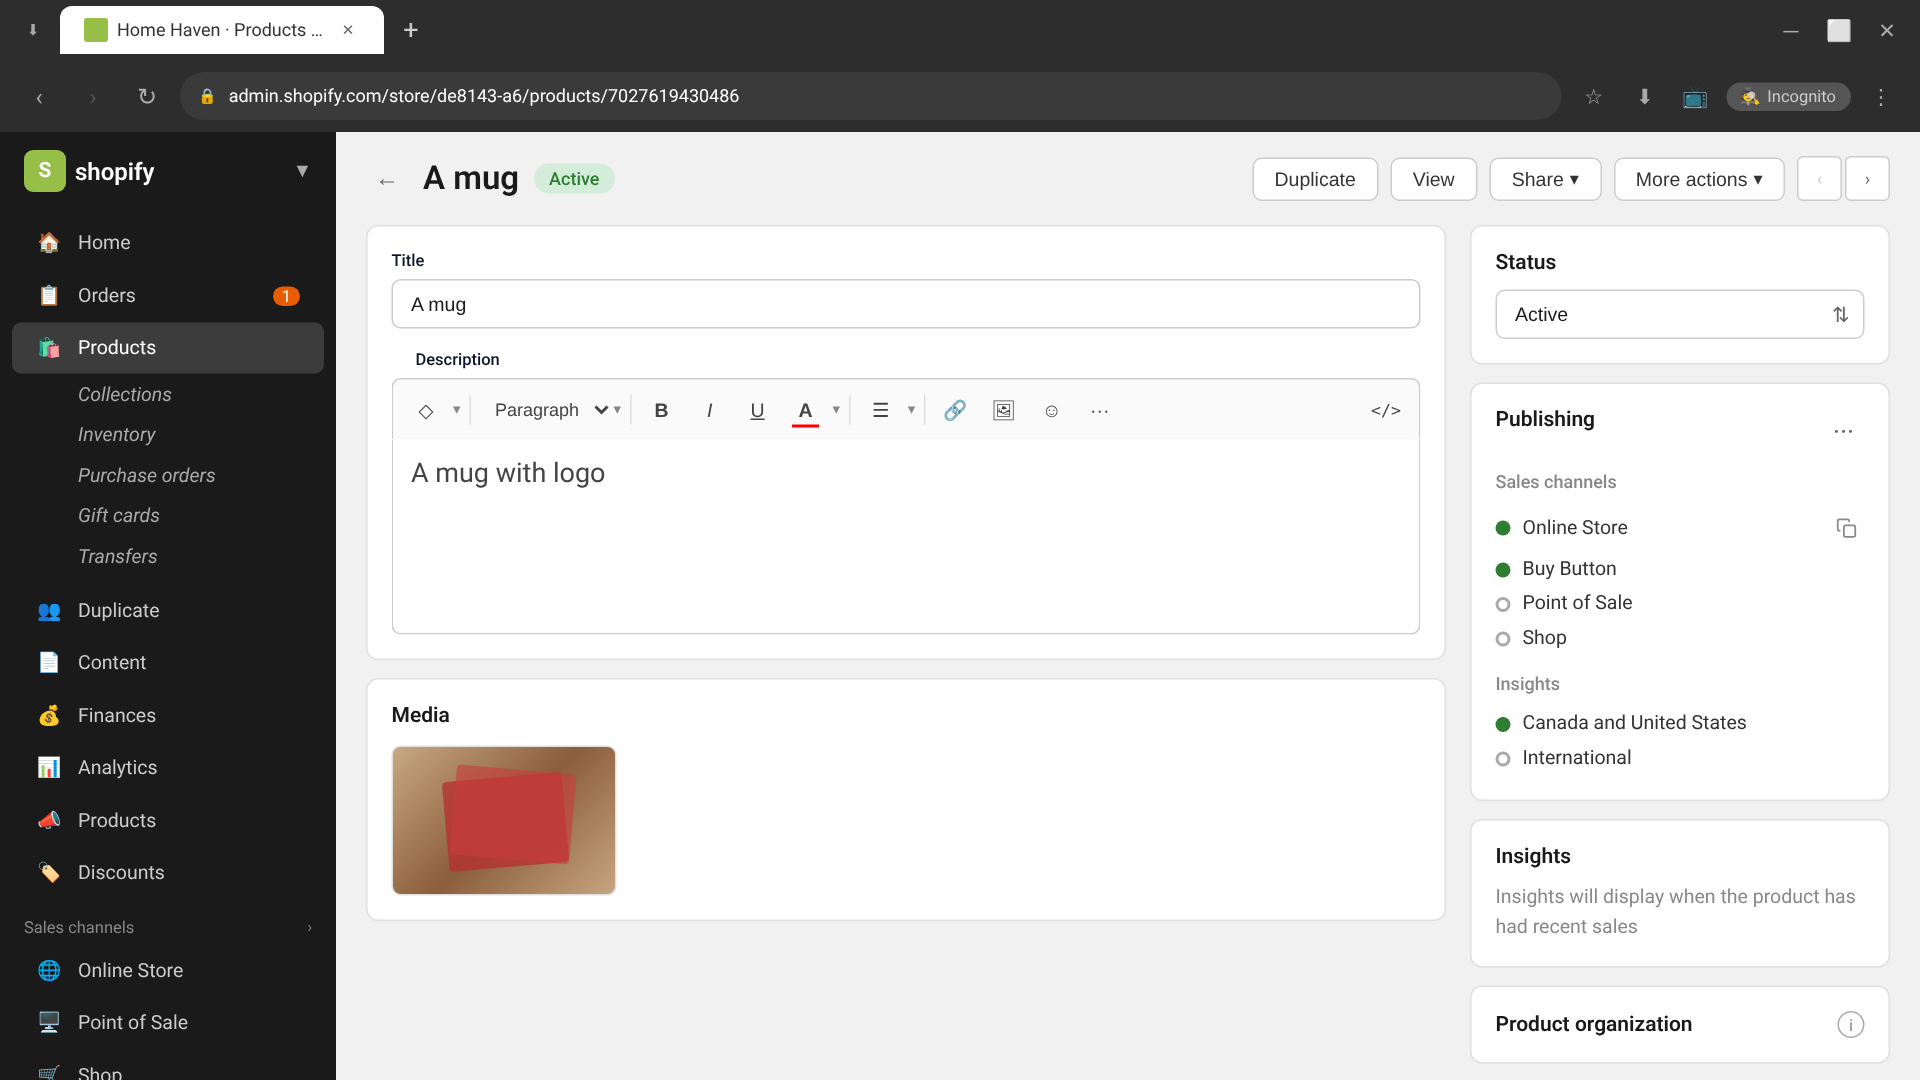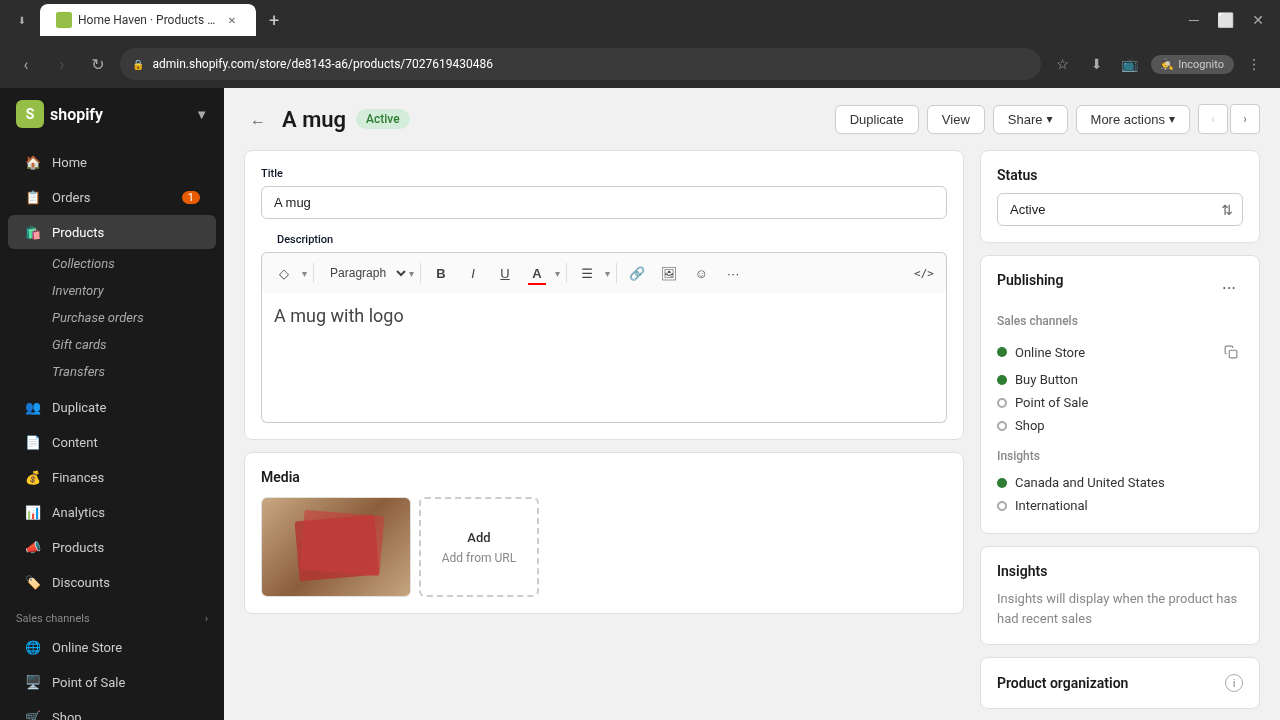--- a/index.html
+++ b/index.html
@@ -681,24 +681,20 @@
         <div class="card">
           <div class="card-title" style="font-size:14px;font-weight:600;color:#1a1a1a;margin-bottom:12px;">Media</div>
           <div class="media-grid">
 
             <div class="media-item">
               <div style="width:150px;height:100px;background: linear-gradient(135deg, #c8a882 0%,#8b5e3c 50%,#c8a882 100%);position:relative;overflow:hidden;display:flex;align-items:center;justify-content:center;">
                 <div style="width:80px;height:60px;background:rgba(180,50,50,0.8);border-radius:3px;transform:rotate(-5deg);position:absolute;"></div>
                 <div style="width:80px;height:60px;background:rgba(200,60,60,0.6);border-radius:3px;transform:rotate(5deg);position:absolute;top:15px;left:40px;"></div>
               </div>
             </div>
-            <div class="media-item-placeholder">
-              <span class="media-placeholder-text">Add</span>
-              <span class="media-placeholder-sub">Add from URL</span>
-            </div>
           </div>
         </div>
 
       </div>
 
       <div class="content-side">
 
         <div class="card">
           <div class="section-title">Status</div>
           <div class="status-select-wrapper">

